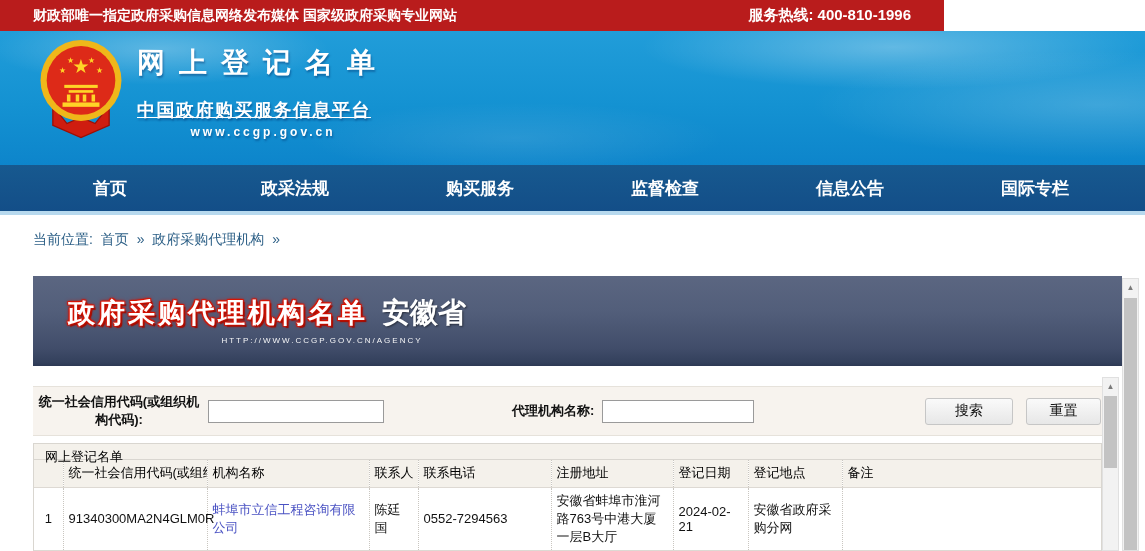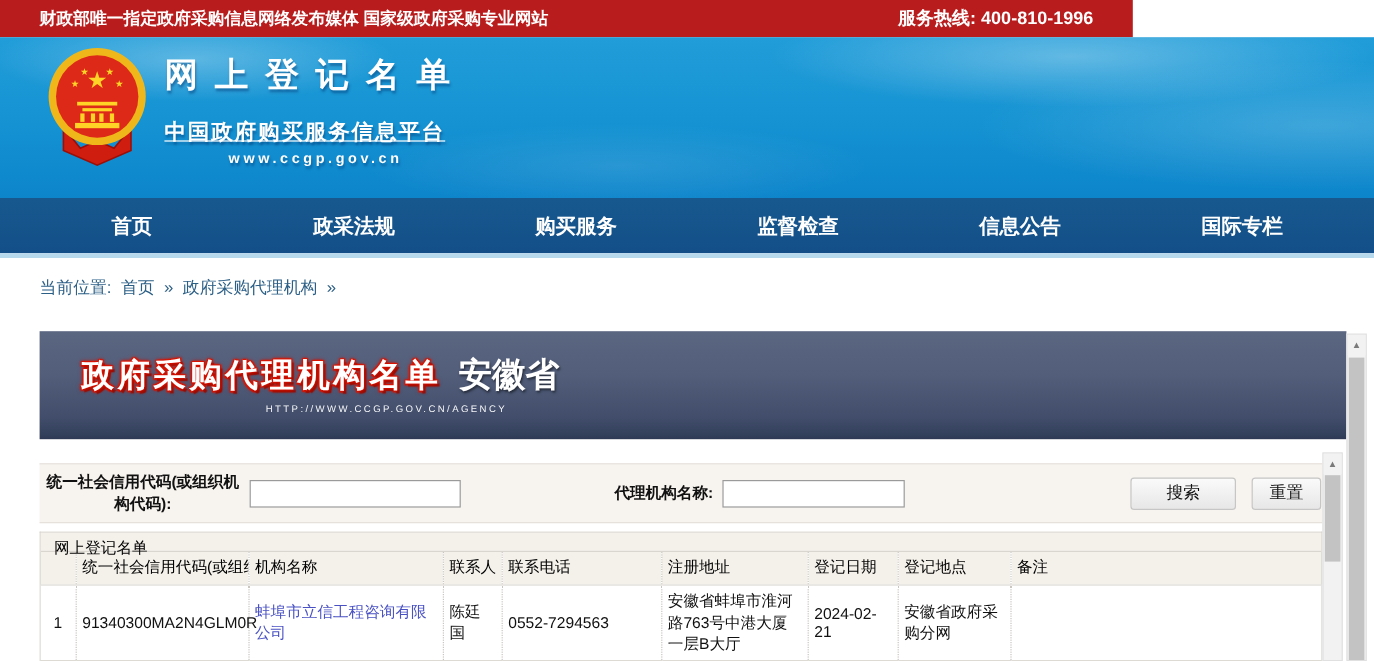--- a/index.html
+++ b/index.html
@@ -75,21 +75,21 @@
     font-size:13px; padding:0 4px; outline:none;
   }
   .name-label{ margin-left:128px; }
   .name-input{ width:152px; margin-left:8px; }
   .btn{
     height:27px; border:1px solid #c6c6c6; border-radius:3px; cursor:pointer;
     background:linear-gradient(180deg,#fafafa,#e7e7e7); font-size:14px; color:#111;
     font-family:inherit;
   }
   .search-btn{ width:88px; margin-left:auto; }
-  .reset-btn{ width:58px; margin-left:13px; margin-right:1px; }
+  .reset-btn{ width:75px; margin-left:13px; margin-right:1px; }
   
   .list-section{ margin-top:7px; border:1px solid #d9d6d0; border-bottom:none; }
   .list-title{
     height:16px; line-height:25px; padding-left:11px; background:#f4f1eb;
     border-bottom:1px solid #d9d6d0; font-size:13px; color:#000;
   }
   table{ width:100%; border-collapse:collapse; font-size:13px; table-layout:fixed; }
   th,td{ border-right:1px dotted #c9c6c0; border-bottom:1px solid #ddd9d3; padding:4px 5px; vertical-align:middle; }
   th:last-child, td:last-child{ border-right:none; }
   thead th{ background:#f4f1eb; font-weight:normal; text-align:left; height:27px;

